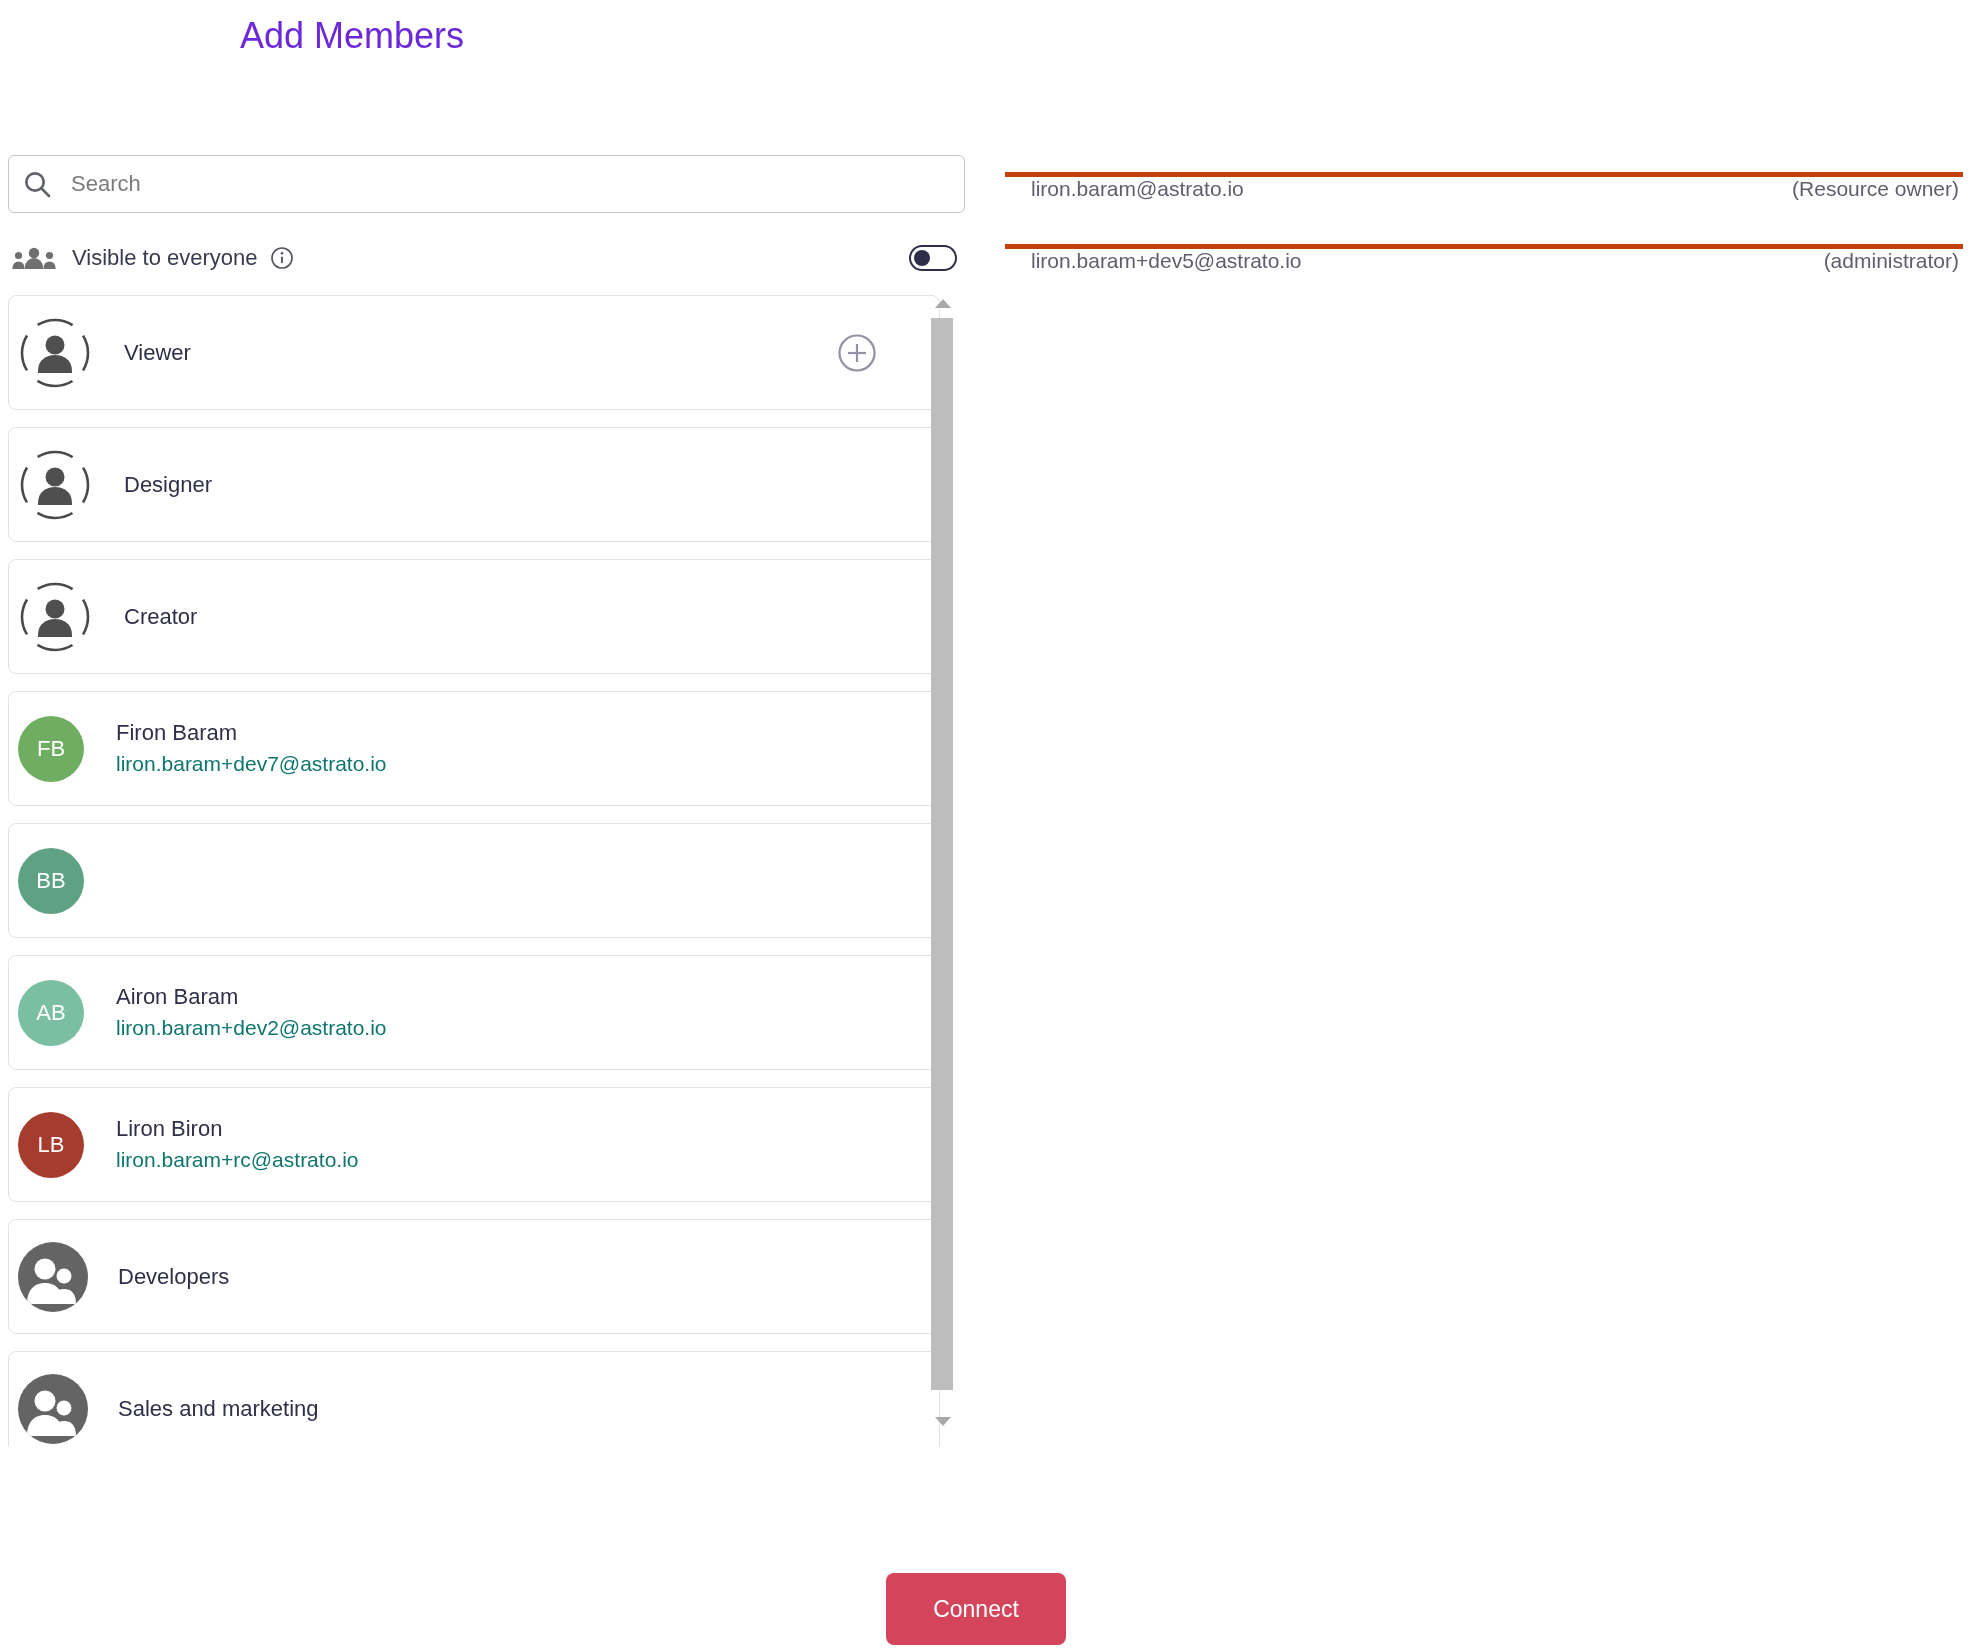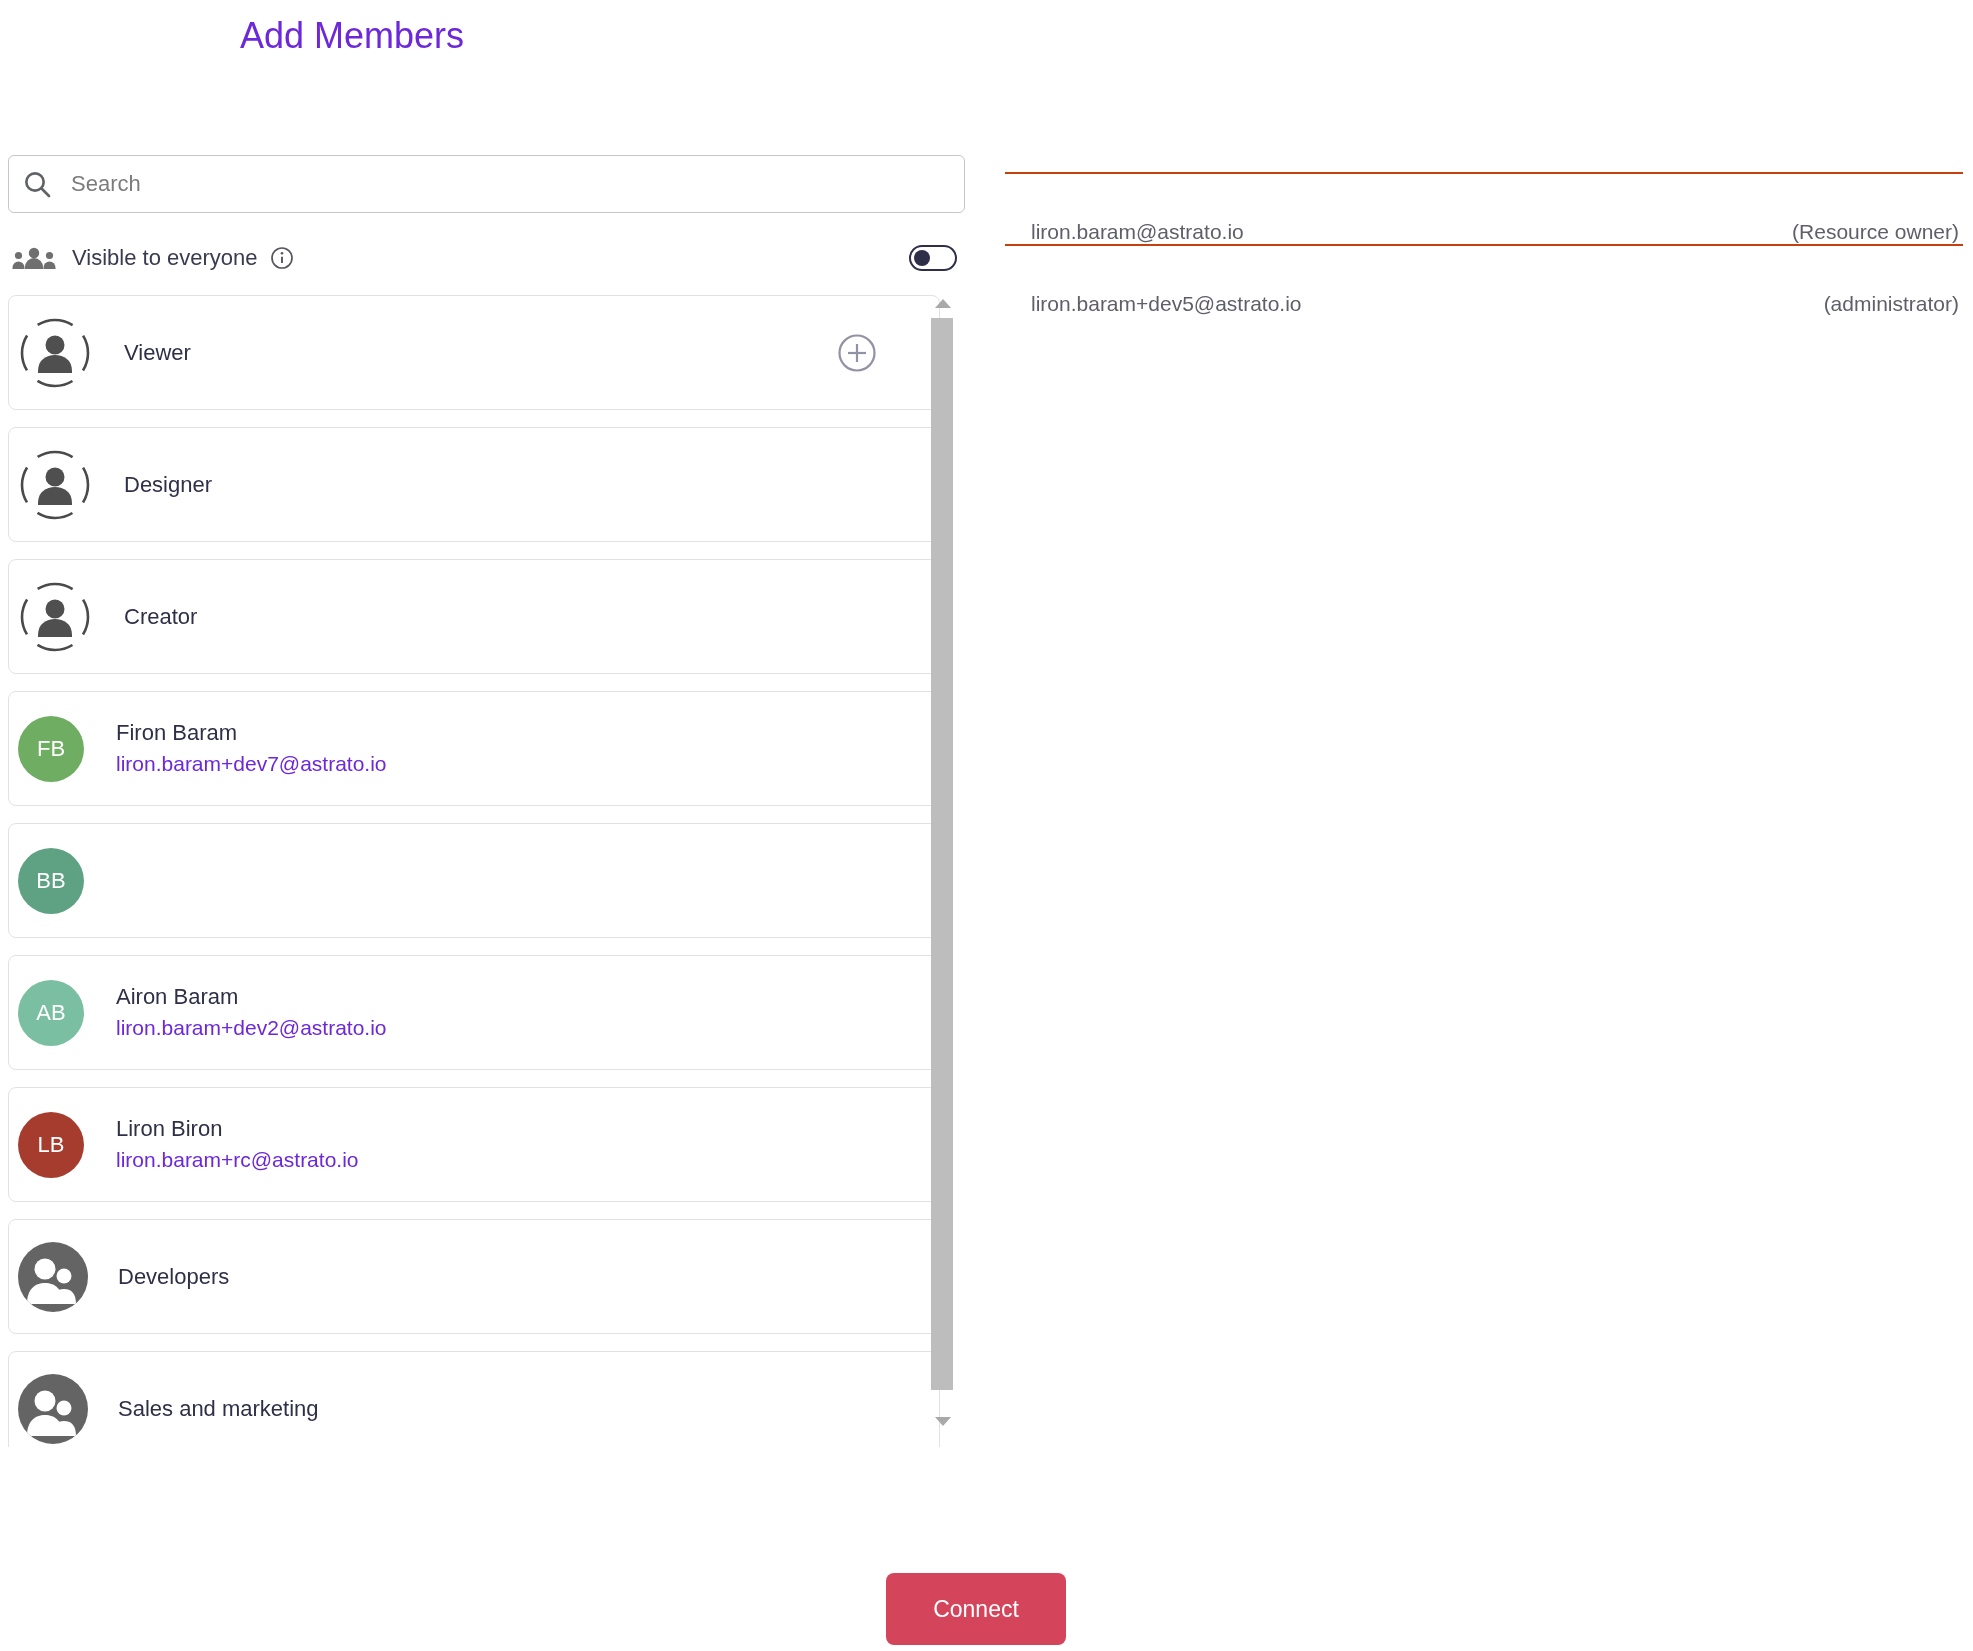--- a/index.html
+++ b/index.html
@@ -42,21 +42,21 @@
   
   .list-viewport{
     position:absolute;left:8px;top:295px;width:957px;height:1152px;overflow:hidden;
   }
   .card{
     width:932px;height:115px;box-sizing:border-box;border:1px solid #e2e2e2;
     border-radius:8px;background:#fff;margin-bottom:17px;position:relative;
     display:flex;align-items:center;padding-left:9px;cursor:pointer;
   }
   .card .txt .nm{font-size:22px;color:#2f2f48;line-height:30px;}
-  .card .txt .em{font-size:21px;color:#6d28d9;line-height:32px;}
+  .card .txt .em{font-size:21px;color:#0f766e;line-height:32px;}
   .card .single{font-size:22px;color:#2f2f48;}
   .role-icon{width:74px;height:74px;flex:0 0 auto;margin-right:32px;}
   .avatar{
     width:66px;height:66px;border-radius:50%;flex:0 0 auto;margin-right:32px;
     display:flex;align-items:center;justify-content:center;color:#fff;font-size:22px;
   }
   .gavatar{width:70px;height:70px;flex:0 0 auto;margin-right:30px;}
   .add-btn{
     position:absolute;right:62px;top:50%;transform:translateY(-50%);
     width:40px;height:40px;background:transparent;border:none;padding:0;cursor:pointer;
@@ -70,21 +70,21 @@
   .scroll-thumb{position:absolute;top:23px;left:0;width:22px;height:1072px;background:#bdbdbd;cursor:pointer;}
   .scroll-down{
     position:absolute;top:1122px;left:4px;width:0;height:0;cursor:pointer;
     border-left:8px solid transparent;border-right:8px solid transparent;border-top:9px solid #a9a9a9;
   }
   
   .selected-panel{position:absolute;left:1005px;top:148px;width:958px;}
   .selected-heading{font-size:34px;color:#2a2a42;font-weight:400;line-height:46px;}
   .sel-rows{margin-top:24px;}
   .sel-row{
-    height:72px;border-top:2px solid #c2410c;display:flex;align-items:flex-end;
+    height:72px;border-top:5px solid #c2410c;display:flex;align-items:flex-start;
     justify-content:space-between;padding:0 4px 0 26px;box-sizing:border-box;
   }
   .sel-row .eml{font-size:21px;color:#5f5f6a;}
   .sel-row .rol{font-size:21px;color:#5f5f6a;}
   
   .connect-btn{
     position:absolute;left:886px;top:1573px;width:180px;height:72px;
     background:#d4455c;border:none;border-radius:8px;color:#fff;font-size:23px;
     font-family:"Liberation Sans",sans-serif;cursor:pointer;
   }

